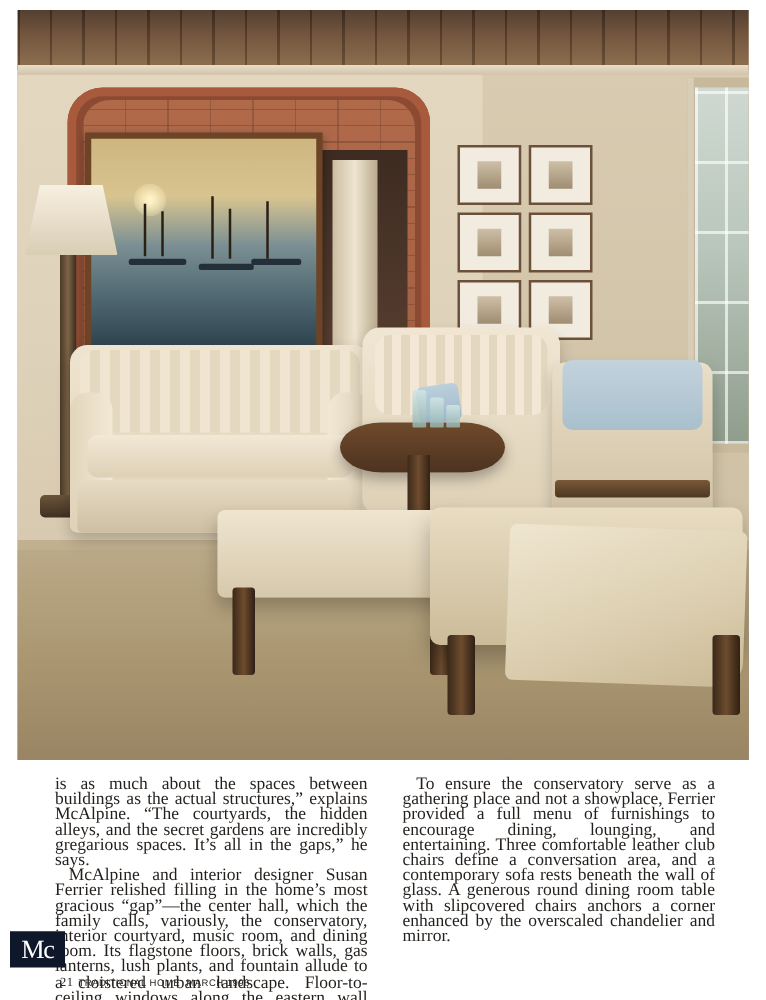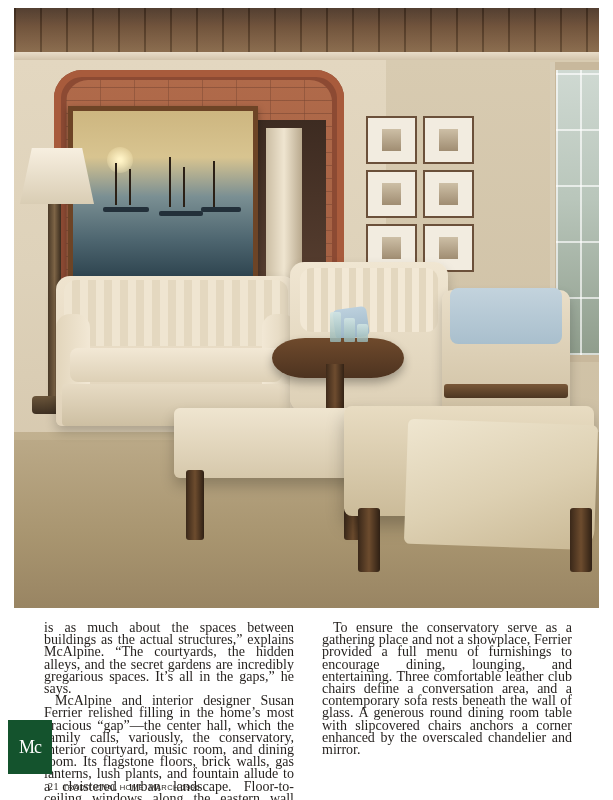--- a/index.html
+++ b/index.html
@@ -329,27 +329,27 @@
   }
   .col p { margin: 0 0 0 0; text-indent: 11px; }
   .col p.first { text-indent: 0; }
 
   
   .mc-logo {
     position: absolute;
     left: 8px;
     bottom: 26px;
     width: 44px;
-    height: 54px;
-    background: #14532d;
+    height: 29px;
+    background: #0f172a;
     color: #ffffff;
     display: flex;
     align-items: center;
     justify-content: center;
-    font-size: 18px;
+    font-size: 21px;
     letter-spacing: -1px;
     font-family: "Liberation Serif", serif;
   }
   .footer {
     position: absolute;
     left: 48px;
     bottom: 8px;
     font-size: 7.6px;
     letter-spacing: .4px;
     color: #2a2622;

